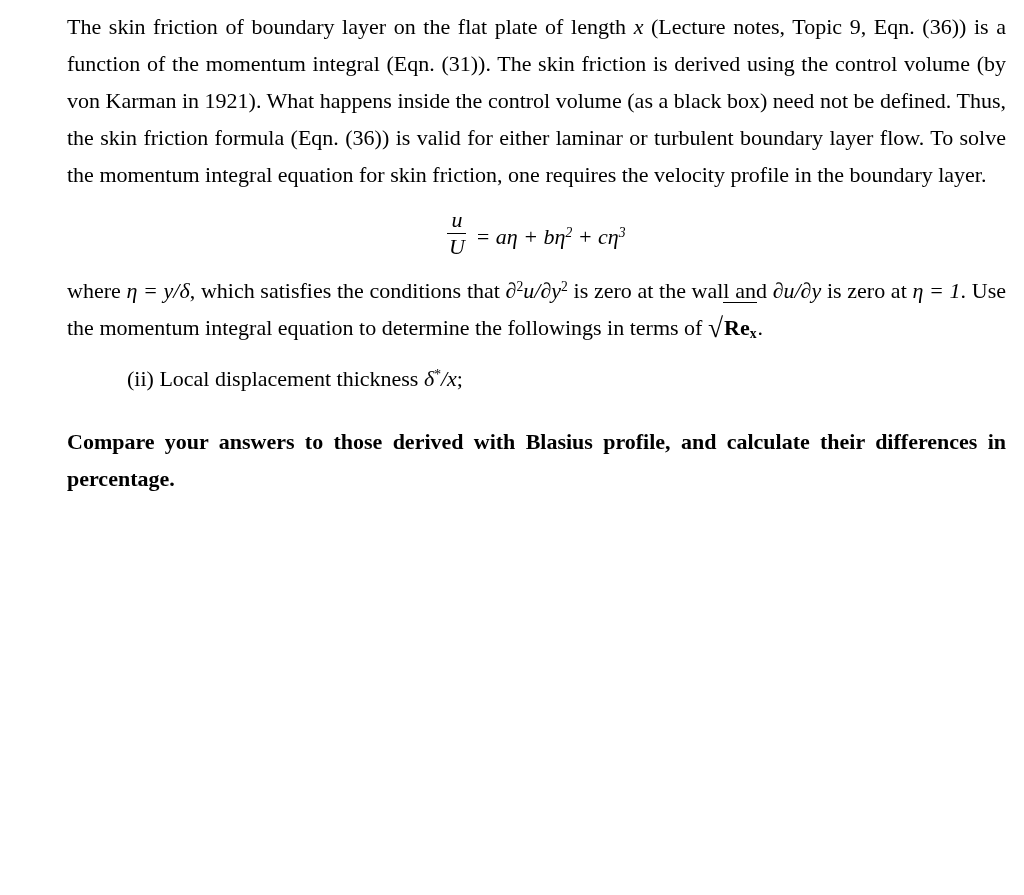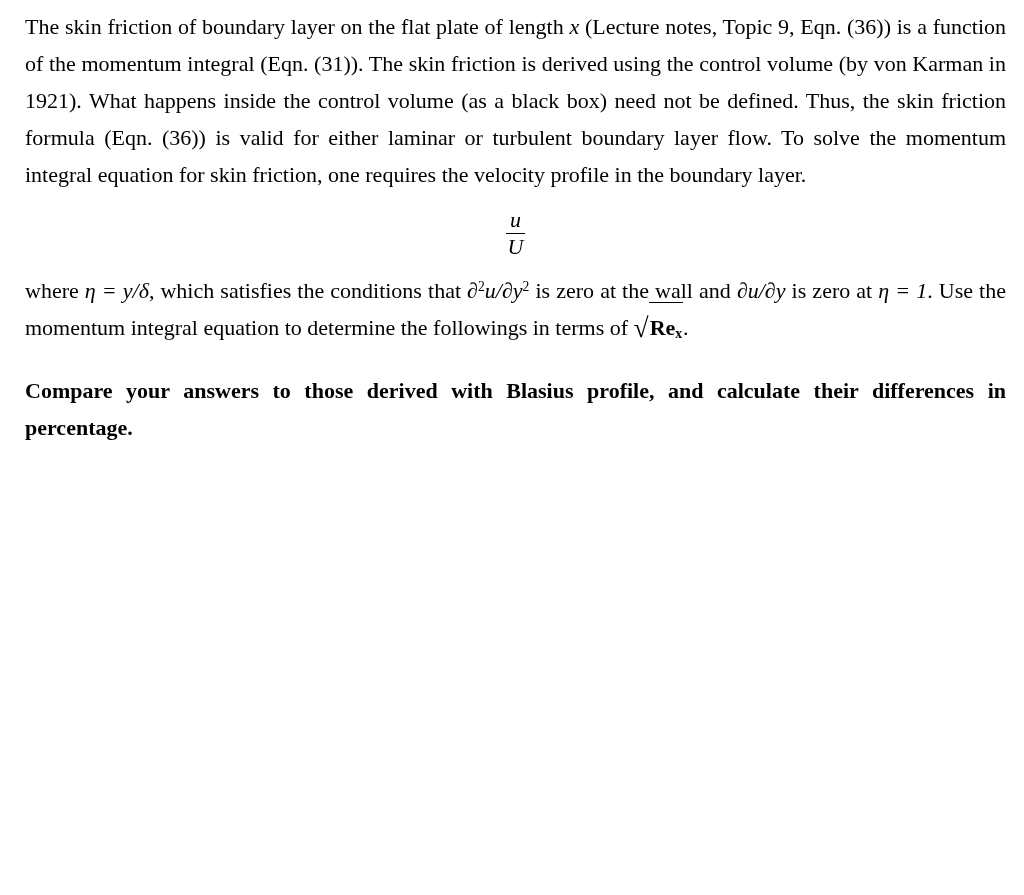--- a/index.html
+++ b/index.html
@@ -9,20 +9,21 @@
     color: #000000;
   }
   body {
     width: 1024px;
     min-height: 895px;
     font-family: "Liberation Serif", "DejaVu Serif", serif;
     font-size: 22px;
   }
   .doc {
     padding: 8px 18px 0 25px;
+    margin-left: 42px;
   }
   .para {
     margin: 0 0 14px 0;
     text-align: justify;
     line-height: 37px;
   }
   .mi { font-style: italic; }
   .bold { font-weight: bold; }
   sup, sub {
     line-height: 0;
@@ -69,23 +70,24 @@
 </style>
 </head>
 <body>
 
 <div class="doc">
 
   <p class="para"><span>The skin friction of boundary layer on the flat plate of length </span><span class="mi">x</span><span> (Lecture notes, Topic 9, Eqn. (36)) is a function of the momentum integral (Eqn. (31)). The skin friction is derived using the control volume (by von Karman in 1921). What happens inside the control volume (as a black box) need not be defined. Thus, the skin friction formula (Eqn. (36)) is valid for either laminar or turbulent boundary layer flow. To solve the momentum integral equation for skin friction, one requires the velocity profile in the boundary layer.</span></p>
 
 
   <div class="equation">
-    <span class="frac"><span class="num">u</span><span class="den">U</span></span>
+    <span class="frac"><span class="num">u</span><span class="den">U</span></span><span class="mi rhs"><span>= aη + bη</span><sup>2</sup><span> + cη</span><sup>3</sup></span>
   </div>
 
   <p class="para"><span>where </span><span class="mi">η = y/δ</span><span>, which satisfies the conditions that </span><span class="mi">∂</span><sup>2</sup><span class="mi">u/∂y</span><sup>2</sup><span> is zero at the wall and </span><span class="mi">∂u/∂y</span><span> is zero at </span><span class="mi">η = 1</span><span>. Use the momentum integral equation to determine the followings in terms of </span><span class="sqrt"><span class="radical">√</span><span class="radicand"><span class="bold">Re</span><sub class="bold">x</sub></span></span><span>.</span></p>
 
 
+  <div class="item"><span>(ii) Local displacement thickness </span><span class="mi">δ</span><sup>*</sup><span class="mi">/x</span><span>;</span></div>
 
 
   <p class="para final-para"><span>Compare your answers to those derived with Blasius profile, and calculate their differences in percentage.</span></p>
 
 </div>
 
 </body></html>

